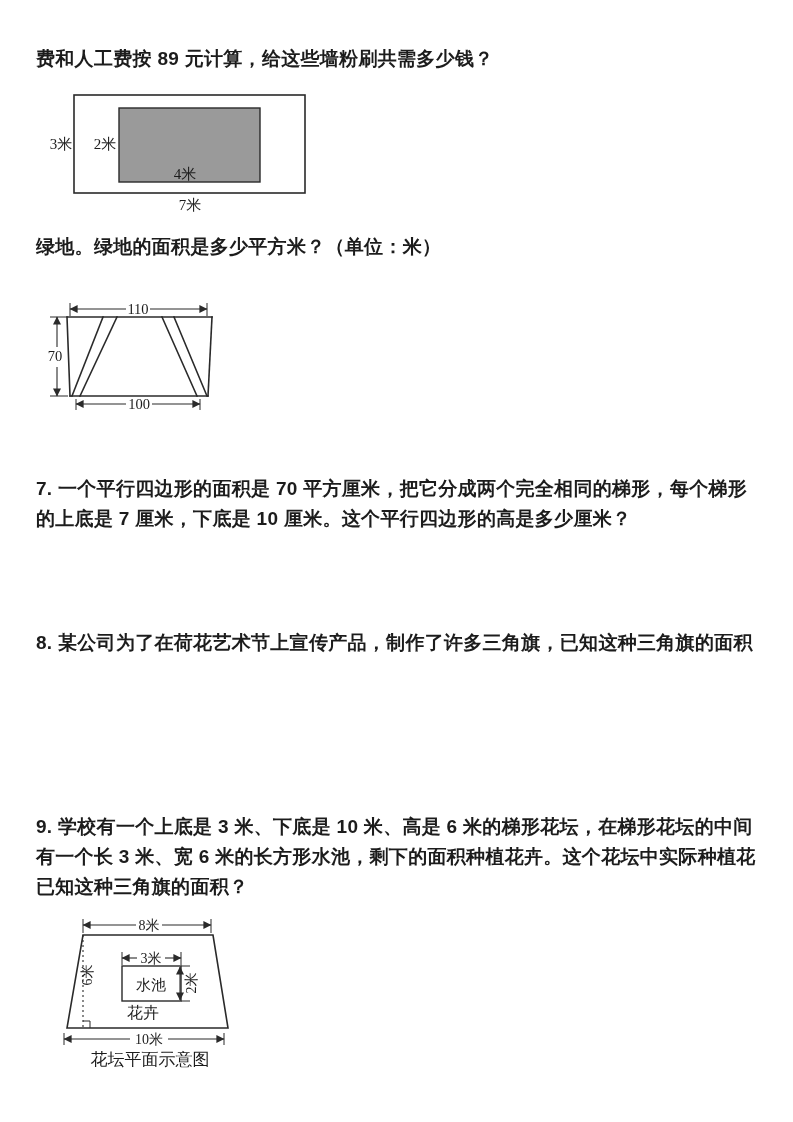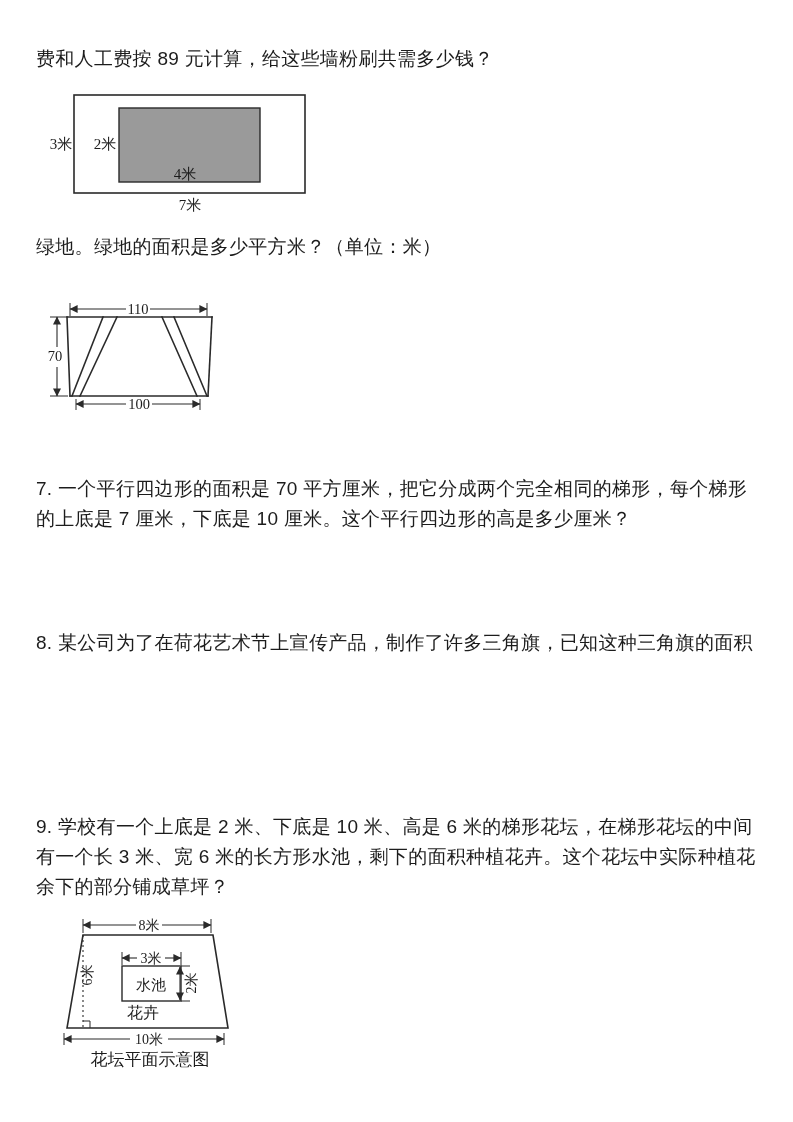--- a/index.html
+++ b/index.html
@@ -4,21 +4,21 @@
 <style>
   * { margin:0; padding:0; box-sizing:border-box; }
   html, body { width:793px; height:1122px; }
   body {
     position:relative;
     background:#ffffff;
     color:#1c1c1c;
     font-family:"Liberation Sans", sans-serif;
     overflow:hidden;
   }
-  .para { position:absolute; left:36px; font-size:19px; line-height:30px; letter-spacing:0.3px; }
+  .para { position:absolute; left:36px; font-size:19px; line-height:30px; letter-spacing:0.3px;font-weight:bold; }
   .para .tl { white-space:nowrap; }
   .fig { position:absolute; }
   svg text { font-family:"Liberation Serif", serif; fill:#1c1c1c; }
   .shape { stroke:#2a2a2a; stroke-width:1.6; fill:none; stroke-linecap:square; }
   .thin  { stroke:#2a2a2a; stroke-width:1.4; fill:none; stroke-linecap:square; }
   .dim   { stroke:#2a2a2a; stroke-width:1.1; fill:none; }
   .tick  { stroke:#2a2a2a; stroke-width:1; fill:none; }
 </style>
 </head>
 <body>
@@ -86,23 +86,23 @@
 <div class="para" style="top:474px">
   <div class="tl">7. 一个平行四边形的面积是 70 平方厘米，把它分成两个完全相同的梯形，每个梯形</div>
   <div class="tl">的上底是 7 厘米，下底是 10 厘米。这个平行四边形的高是多少厘米？</div>
 </div>
 
 <div class="para" style="top:628px">
   <div class="tl">8. 某公司为了在荷花艺术节上宣传产品，制作了许多三角旗，已知这种三角旗的面积</div>
 </div>
 
 <div class="para" style="top:812px">
-  <div class="tl">9. 学校有一个上底是 2 米、下底是 10 米、高是 6 米的梯形花坛，在梯形花坛的中间</div>
+  <div class="tl">9. 学校有一个上底是 3 米、下底是 10 米、高是 6 米的梯形花坛，在梯形花坛的中间</div>
   <div class="tl">有一个长 3 米、宽 6 米的长方形水池，剩下的面积种植花卉。这个花坛中实际种植花</div>
-  <div class="tl">余下的部分铺成草坪？</div>
+  <div class="tl">已知这种三角旗的面积？</div>
 </div>
 
 <svg class="fig" style="left:40px; top:912px" width="215" height="168" viewBox="0 0 215 168">
   <g>
     <line x1="43" y1="7" x2="43" y2="21" class="tick"></line>
     <line x1="171" y1="7" x2="171" y2="21" class="tick"></line>
     <line x1="43" y1="13" x2="96" y2="13" class="dim" marker-start="url(#arr)"></line>
     <line x1="122" y1="13" x2="171" y2="13" class="dim" marker-end="url(#arr)"></line>
     <text x="109" y="17.5" text-anchor="middle" font-size="14">8米</text>
   </g>

